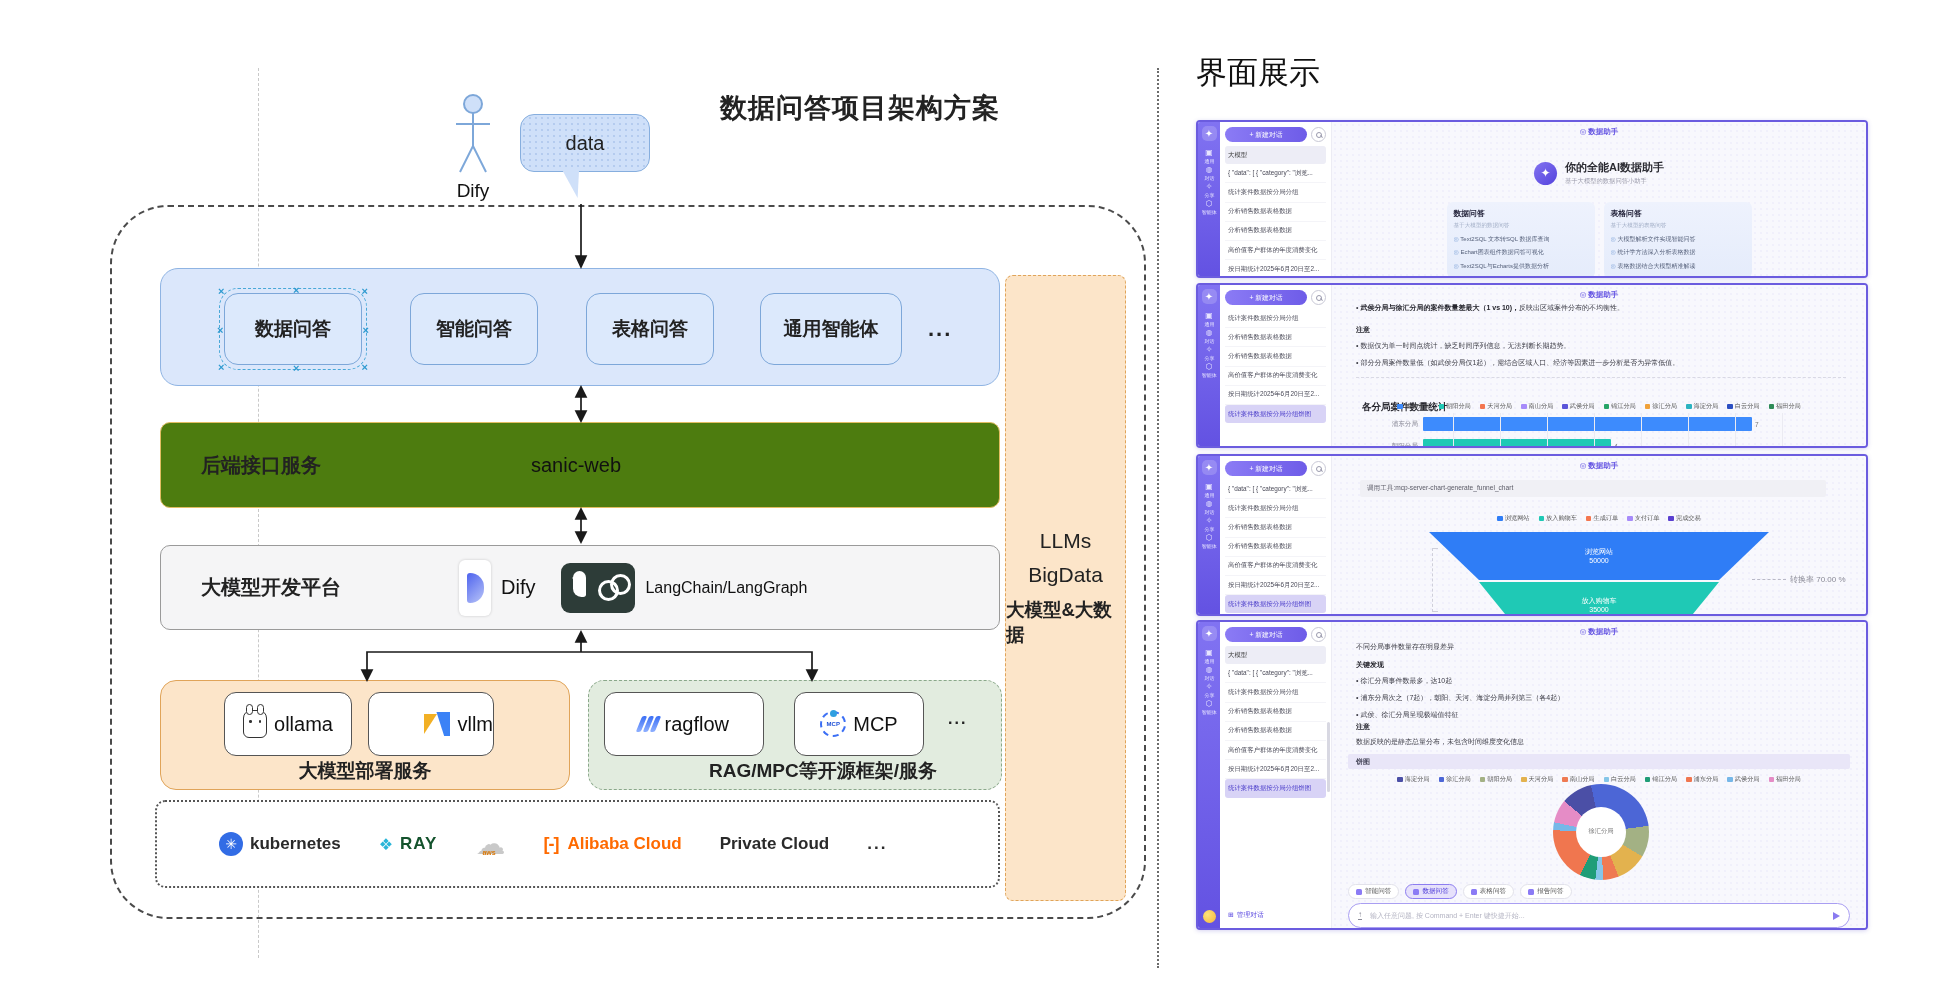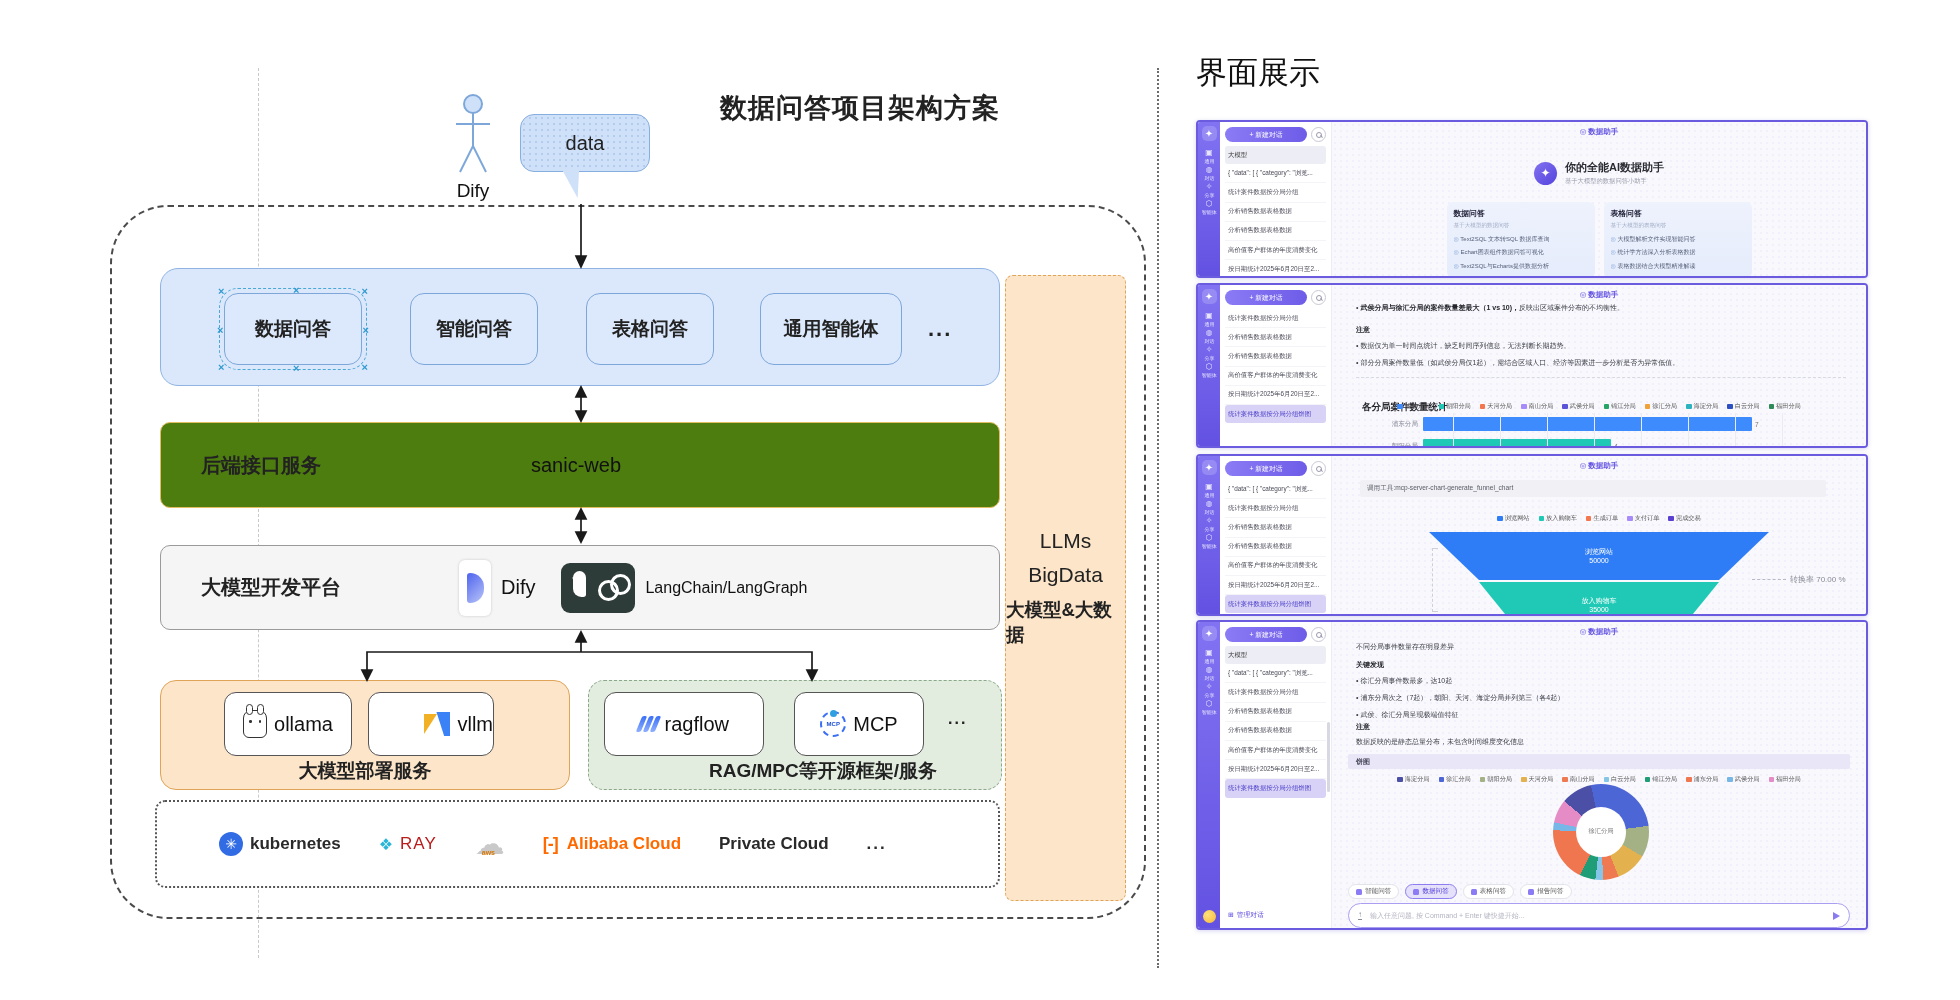--- a/index.html
+++ b/index.html
@@ -35,21 +35,21 @@
   .orange-layer{left:160px;top:680px;width:410px;height:110px;background:#fce5c9;border:1.5px solid #e0a459;border-radius:16px;}
   .green-layer{left:588px;top:680px;width:414px;height:110px;background:#e2ecdf;border:1.6px dashed #8aa88a;border-radius:16px;}
   .tool-card{position:absolute;top:692px;height:62px;background:#fff;border:1.6px solid #555;border-radius:12px;
              display:flex;align-items:center;justify-content:center;gap:7px;font-size:19px;}
   .grp-label{position:absolute;top:758px;font-size:19px;font-weight:800;text-align:center;}
   .infra{left:155px;top:800px;width:845px;height:88px;background:#fff;border:2px dotted #555;border-radius:10px;
          display:flex;align-items:center;gap:38px;padding-left:62px;}
   .infra-item{display:flex;align-items:center;gap:7px;font-size:17px;font-weight:800;color:#2a2a2a;}
   .k8s-ic{width:24px;height:24px;border-radius:50%;background:#326ce5;color:#fff;display:flex;align-items:center;justify-content:center;font-size:14px;}
   .ray-ic{color:#29b5d8;font-size:16px;}
-  .ray-txt{color:#b91c1c;font-weight:400;letter-spacing:1px;}
+  .ray-txt{color:#14532d;font-weight:700;letter-spacing:1px;}
   .aws-ic{position:relative;font-size:30px;color:#c9c9c9;line-height:20px;}
   .aws-txt{position:absolute;left:7px;top:9px;font-size:7px;color:#d97706;font-weight:900;}
   .ali{color:#ff6a00;}
   .ali-br{font-weight:900;font-size:18px;letter-spacing:-1px;margin-right:2px;}
   .dots{font-weight:900;letter-spacing:2px;}
   .llms{left:1005px;top:275px;width:121px;height:626px;background:#fce5c9;border:1.8px dashed #e0a459;border-radius:8px;
         display:flex;flex-direction:column;align-items:center;justify-content:center;gap:10px;}
   .llms div{font-size:21px;}
   .llms .cn{font-size:18.5px;font-weight:900;}
   

